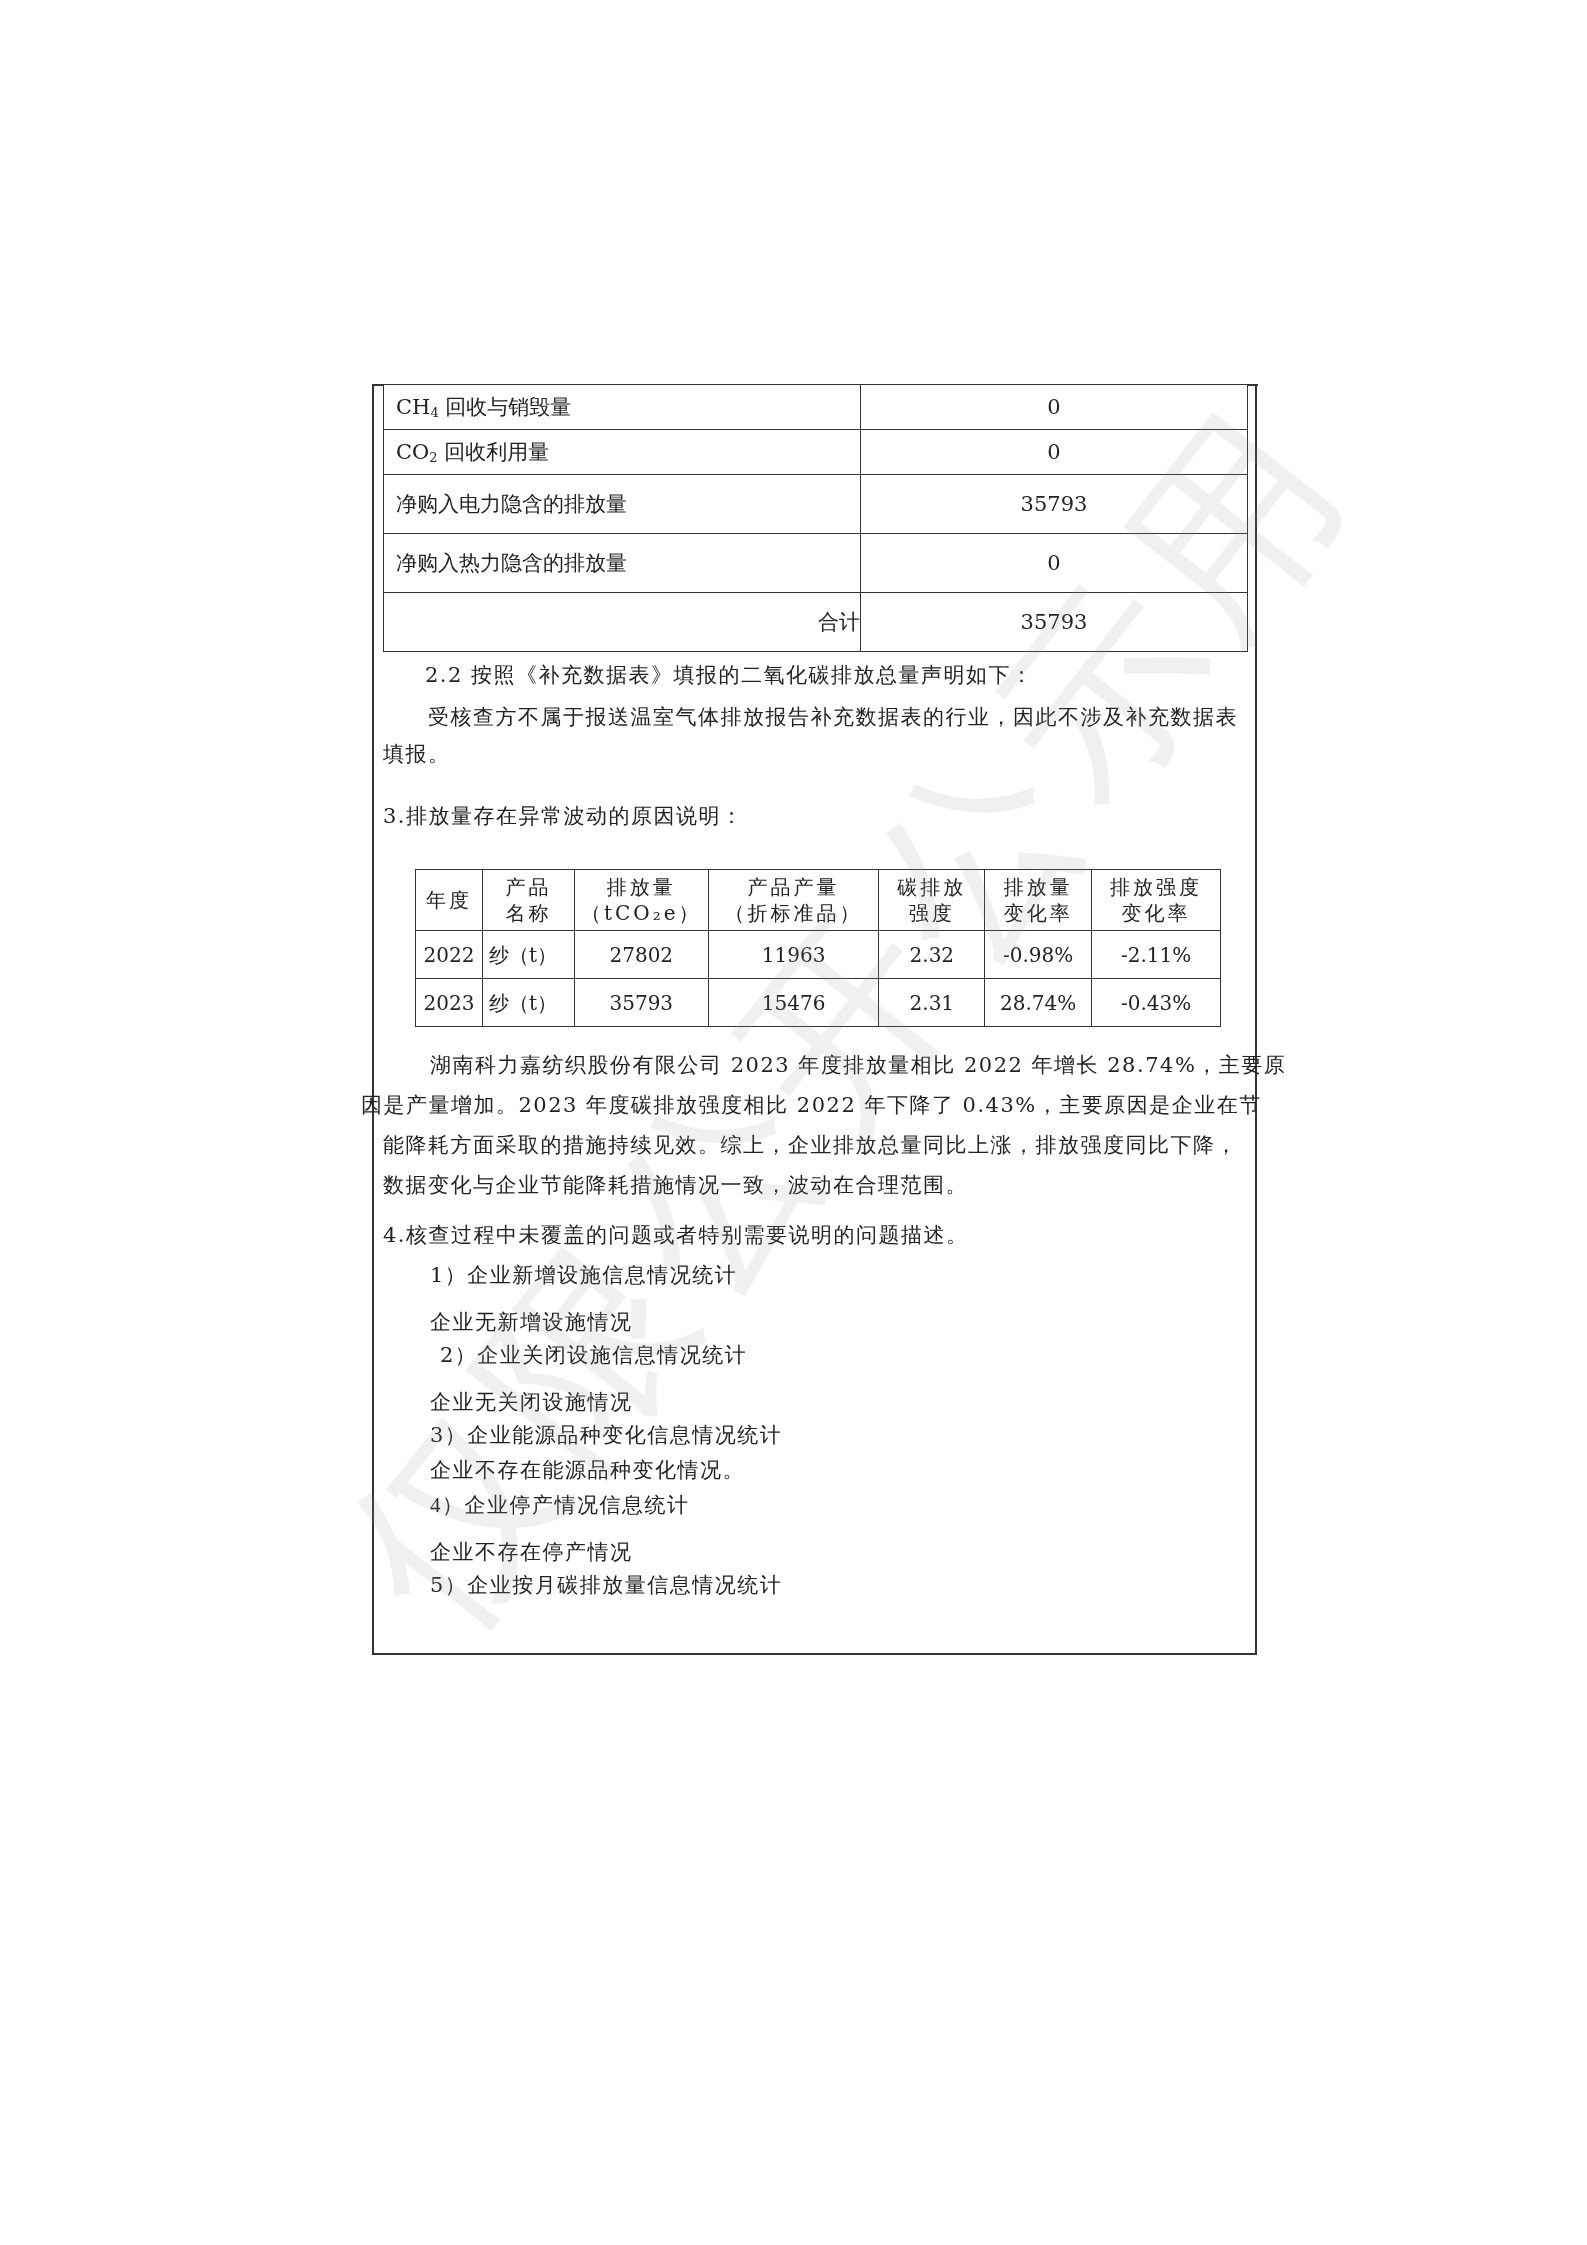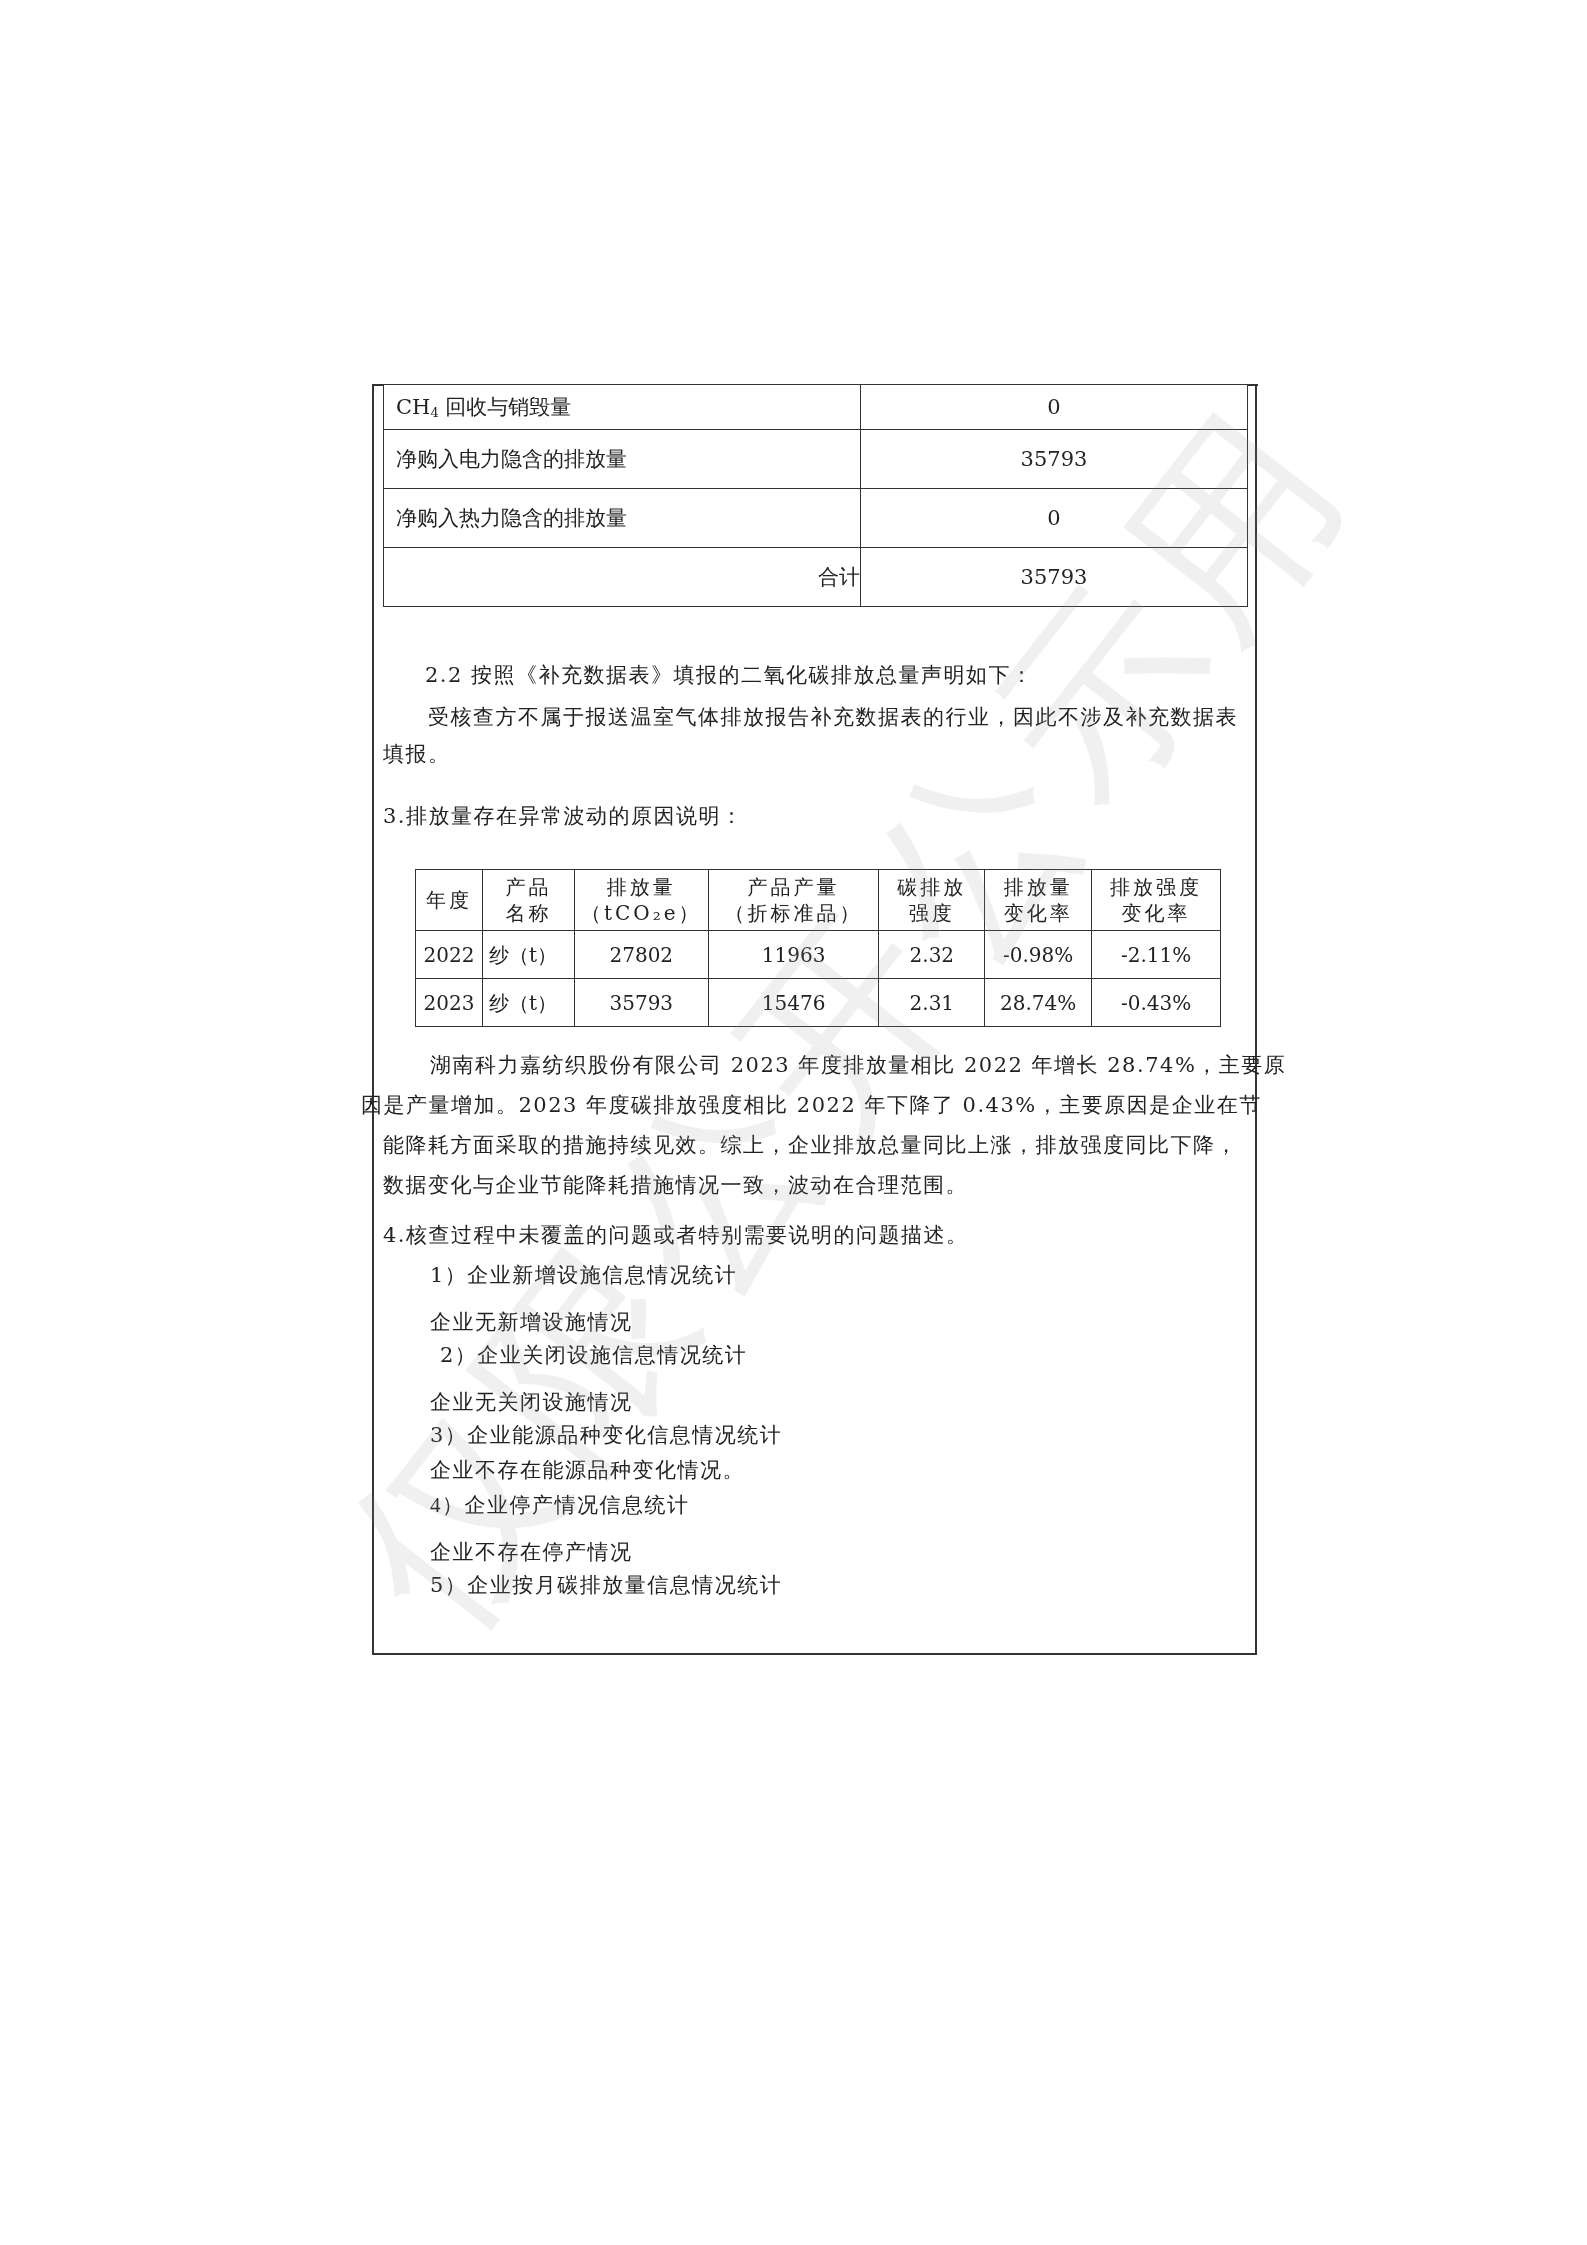--- a/index.html
+++ b/index.html
@@ -48,20 +48,24 @@
 <body>
 
 <div class="frame"></div>
 <div class="frame-top"></div>
 <div class="frame-top-r"></div>
 
 <table class="t1">
   <tbody>
       <tr>
     <td class="lbl"><span>CH</span><sub>4</sub><span> 回收与销毁量</span></td>
+    <td class="val">0</td>
+  </tr>
+  <tr>
+    <td class="lbl"><span>CO</span><sub>2</sub><span> 回收利用量</span></td>
     <td class="val">0</td>
   </tr>
   <tr class="tall">
     <td class="lbl">净购入电力隐含的排放量</td>
     <td class="val">35793</td>
   </tr>
   <tr class="tall">
     <td class="lbl">净购入热力隐含的排放量</td>
     <td class="val">0</td>
   </tr>

